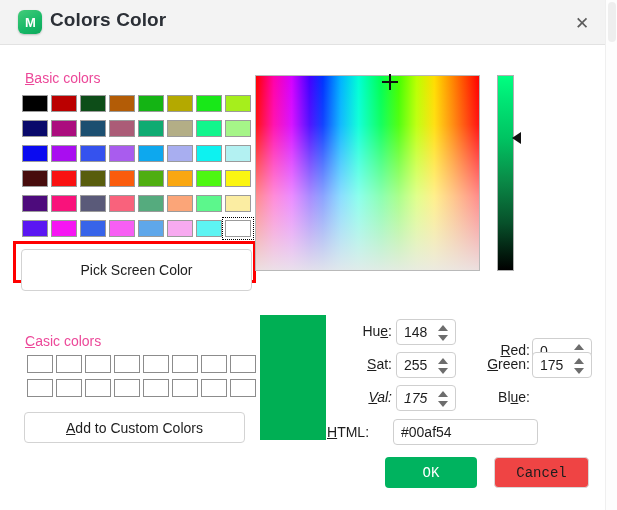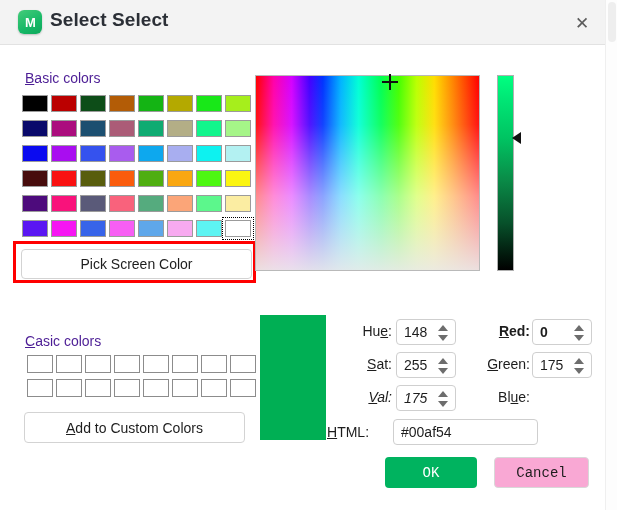--- a/index.html
+++ b/index.html
@@ -85,21 +85,21 @@
     width: 8px;
     height: 40px;
     border-radius: 4px;
     background: #eeeeee;
   }
 
   
   .section-label {
     position: absolute;
     font-size: 14px;
-    color: #4c1d95;
+    color: #ec4899;
     white-space: nowrap;
   }
   .section-label .mn { text-decoration: underline; }
 
   
   #basic-grid {
     position: absolute;
     left: 22px; top: 92px;
     display: grid;
     grid-template-columns: repeat(8, 28px);
@@ -126,21 +126,21 @@
     left: 13px; top: 241px;
     width: 243px;
     height: 42px;
     border: 3px solid #ff0000;
     box-sizing: border-box;
   }
   #pick-btn {
     position: absolute;
     left: 5px; top: 5px;
     width: 231px;
-    height: 30px;
+    height: 42px;
     border: 1px solid #d3d3d3;
     border-radius: 4px;
     background: #ffffff;
     display: flex;
     align-items: center;
     justify-content: center;
     font-size: 14px;
     color: #1d1d1d;
     cursor: pointer;
     box-sizing: border-box;
@@ -324,35 +324,35 @@
     font-size: 14px;
     cursor: pointer;
   }
   #cancel-btn {
     position: absolute;
     left: 494px; top: 457px;
     width: 95px;
     height: 31px;
     border: 1px solid #d8d8d8;
     border-radius: 4px;
-    background: #f9a8d4;
+    background: #ef4444;
     color: #1d1d1d;
     font-family: "Liberation Mono", monospace;
     font-size: 14px;
     cursor: pointer;
   }
 </style>
 </head>
 <body>
 
 <div id="titlebar">
   <div id="app-icon">
     <span class="glyph">M</span>
   </div>
-  <div id="title-text">Select Select</div>
+  <div id="title-text">Colors Color</div>
   <div id="close-btn">✕</div>
 </div>
 
 <div id="scrollbar">
   <div class="thumb"></div>
 </div>
 
 <div class="section-label" style="left:25px; top:70px;">
   <span class="mn">B</span><span>asic colors</span>
 </div>
@@ -470,21 +470,21 @@
       <div class="spin" style="left: 396px;">
         <div class="val">175</div>
         <div class="arrows">
           <div class="up"></div>
           <div class="dn"></div>
         </div>
       </div>
     </div>
   </div>
 <div id="fields-rgb">
-    <div class="field-row" style="left: 0px; top: 319px; width: 561px; font-weight: bold;">
+    <div class="field-row" style="left: 0px; top: 338px; width: 561px;">
       <div class="field-label" style="left: 462px; width: 68px;"><span class="mn">R</span>ed:</div>
       <div class="spin" style="left: 532px;">
         <div class="val">0</div>
         <div class="arrows">
           <div class="up"></div>
           <div class="dn"></div>
         </div>
       </div>
     </div>
     <div class="field-row" style="left: 0px; top: 352px; width: 617px;">

